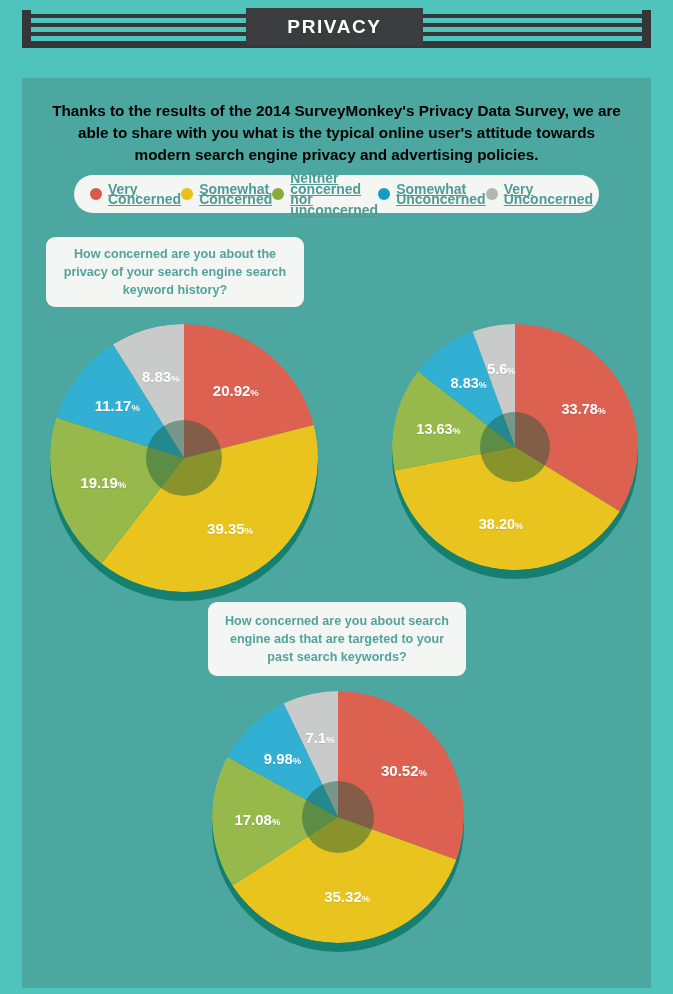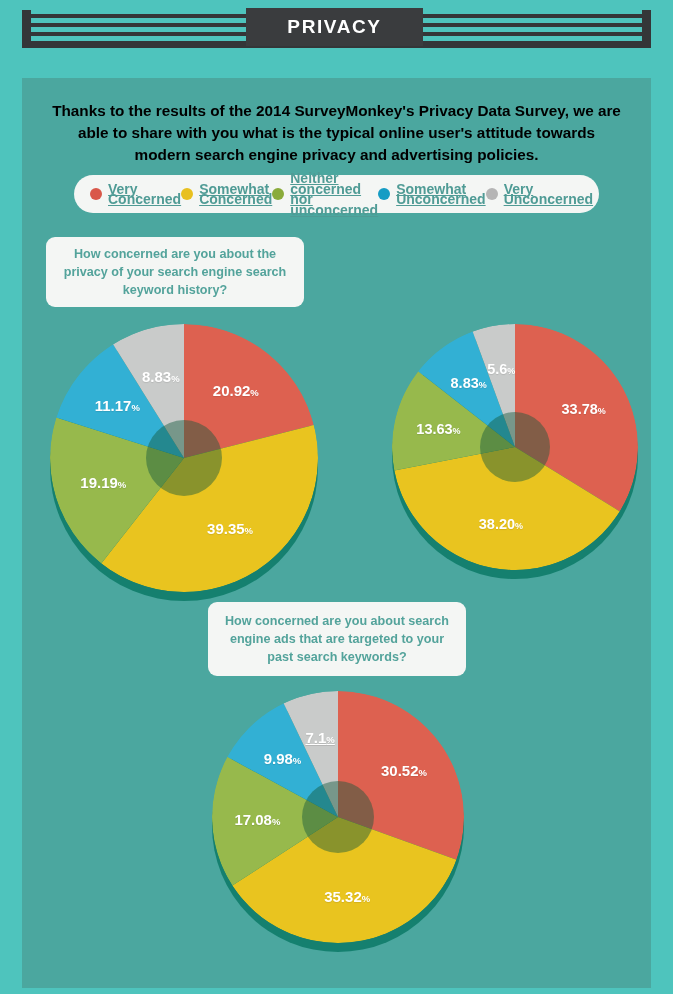--- a/index.html
+++ b/index.html
@@ -304,16 +304,16 @@
           <path d="M 50 50 L 8.055068388608014 77.21438428691064 A 50 50 0 0 1 6.064142125448747 26.132859559066723 Z" fill="#97b94c"></path>
           <path d="M 50 50 L 6.064142125448747 26.132859559066723 A 50 50 0 0 1 28.427197715952055 4.8933020315898546 Z" fill="#32b0d4"></path>
           <path d="M 50 50 L 28.427197715952055 4.8933020315898546 A 50 50 0 0 1 49.99999999999999 0 Z" fill="#c9cbca"></path>
         </svg>
     </div>
     <div class="pie-hub"></div>
   <div class="slice-label" style="left: 76.1923%; top: 31.6163%;"><span class="num">30.52</span><span class="pct">%</span></div>
       <div class="slice-label" style="left: 53.6514%; top: 81.791%;"><span class="num">35.32</span><span class="pct">%</span></div>
       <div class="slice-label" style="left: 18.0243%; top: 51.2463%;"><span class="num">17.08</span><span class="pct">%</span></div>
       <div class="slice-label" style="left: 27.9629%; top: 26.7972%; text-align: right;"><span class="num">9.98</span><span class="pct">%</span></div>
-      <div class="slice-label" style="left: 42.9213%; top: 18.7927%; text-decoration: underline;"><span class="num">7.1</span><span class="pct">%</span></div>
+      <div class="slice-label" style="left: 42.9213%; top: 18.7927%;"><span class="num">7.1</span><span class="pct">%</span></div>
     </div>
 
 </div>
 
 </body></html>

